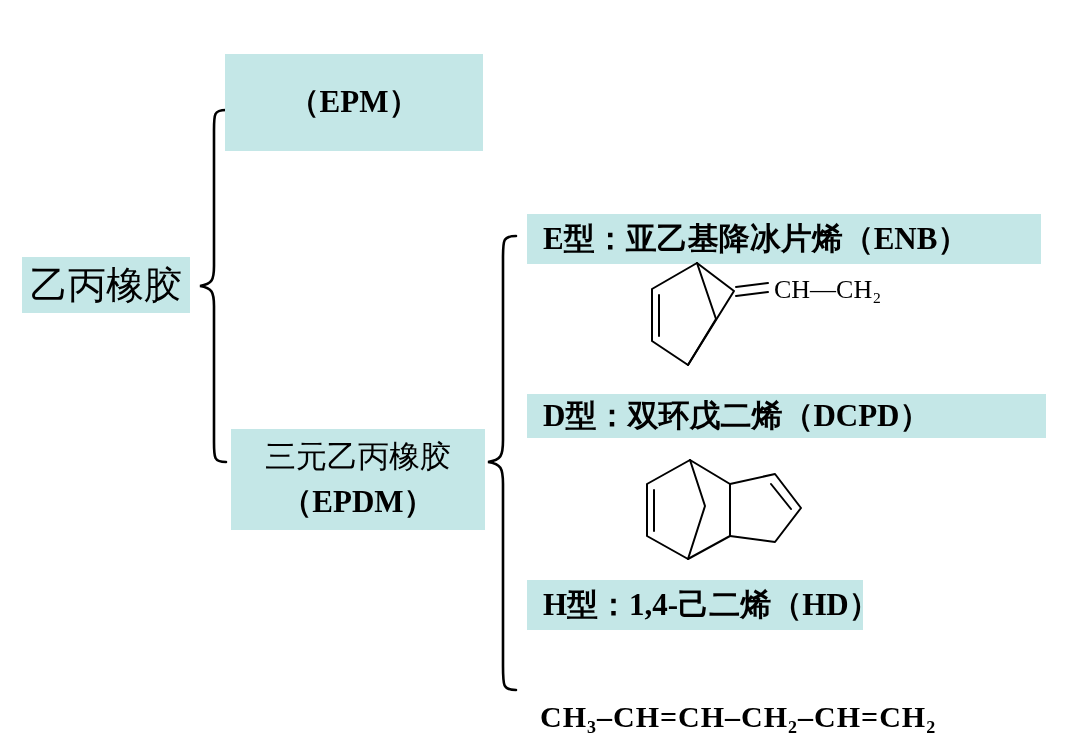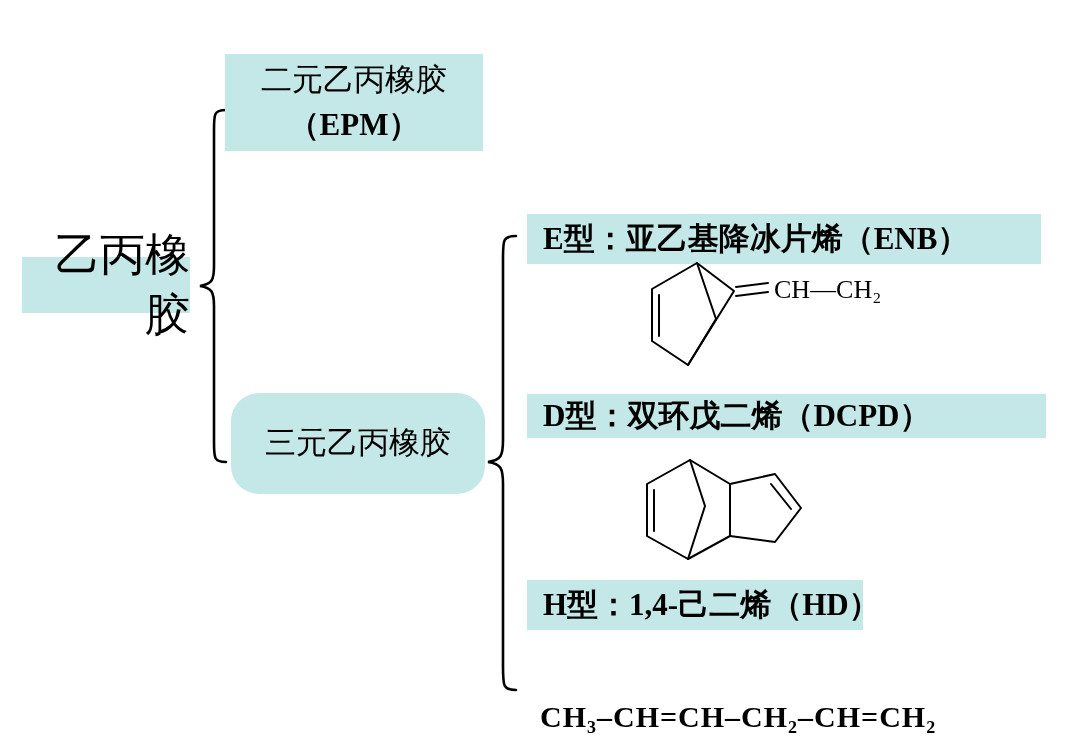--- a/index.html
+++ b/index.html
@@ -5,23 +5,23 @@
   html,body{margin:0;padding:0;background:#ffffff;}
   .canvas{
     position:relative;width:1073px;height:736px;background:#ffffff;
     font-family:"Liberation Serif","DejaVu Serif",serif;color:#000;overflow:hidden;
   }
   .box{
     position:absolute;background:var(--box-bg,#c4e7e7);
     display:flex;flex-direction:column;align-items:center;justify-content:center;
     text-align:center;
   }
-  .root-box{left:22px;top:257px;width:168px;height:56px;font-size:45px;text-align:right;}
+  .root-box{left:22px;top:257px;width:168px;height:56px;font-size:38px;text-align:right;}
   .epm-box{left:225px;top:54px;width:258px;height:97px;font-size:31px;line-height:1.45;}
-  .epdm-box{left:231px;top:393px;width:254px;height:101px;font-size:31px;line-height:1.45;border-radius:28px;}
+  .epdm-box{left:231px;top:429px;width:254px;height:101px;font-size:31px;line-height:1.45;}
   .code{font-weight:700;font-family:"Liberation Serif","DejaVu Serif",serif;}
   .type-row{
     position:absolute;background:var(--box-bg,#c4e7e7);
     font-size:31px;font-weight:700;display:flex;align-items:center;
     padding-left:16px;box-sizing:border-box;white-space:nowrap;
   }
   .type-e{left:527px;top:214px;width:514px;height:50px;}
   .type-d{left:527px;top:394px;width:519px;height:44px;}
   .type-h{left:527px;top:580px;width:336px;height:50px;}
   .formula{
@@ -40,26 +40,26 @@
 
   <div class="box root-box">
     <span>乙丙橡胶</span>
   </div>
 
   <svg class="abs-svg" style="left:196px;top:108px;" width="34" height="356" viewBox="0 0 34 356">
     <path class="brace" d="M30 2 C18 2, 18 6, 18 22 L18 158 C18 172, 16 176, 4 178 C16 180, 18 184, 18 198 L18 334 C18 350, 18 354, 30 354"></path>
   </svg>
 
   <div class="box epm-box">
-    <div>二元乙丙橡胶</div>
     <div class="code">（EPM）</div>
   </div>
 
   <div class="box epdm-box">
     <div>三元乙丙橡胶</div>
+    <div class="code">（EPDM）</div>
   </div>
 
   <svg class="abs-svg" style="left:484px;top:234px;" width="36" height="458" viewBox="0 0 36 458">
     <path class="brace" d="M32 2 C19 2, 19 6, 19 24 L19 206 C19 222, 17 226, 4 228 C17 230, 19 234, 19 250 L19 432 C19 452, 19 456, 32 456"></path>
   </svg>
 
   <div class="type-row type-e">
     <span>E型：亚乙基降冰片烯（ENB）</span>
   </div>
 

